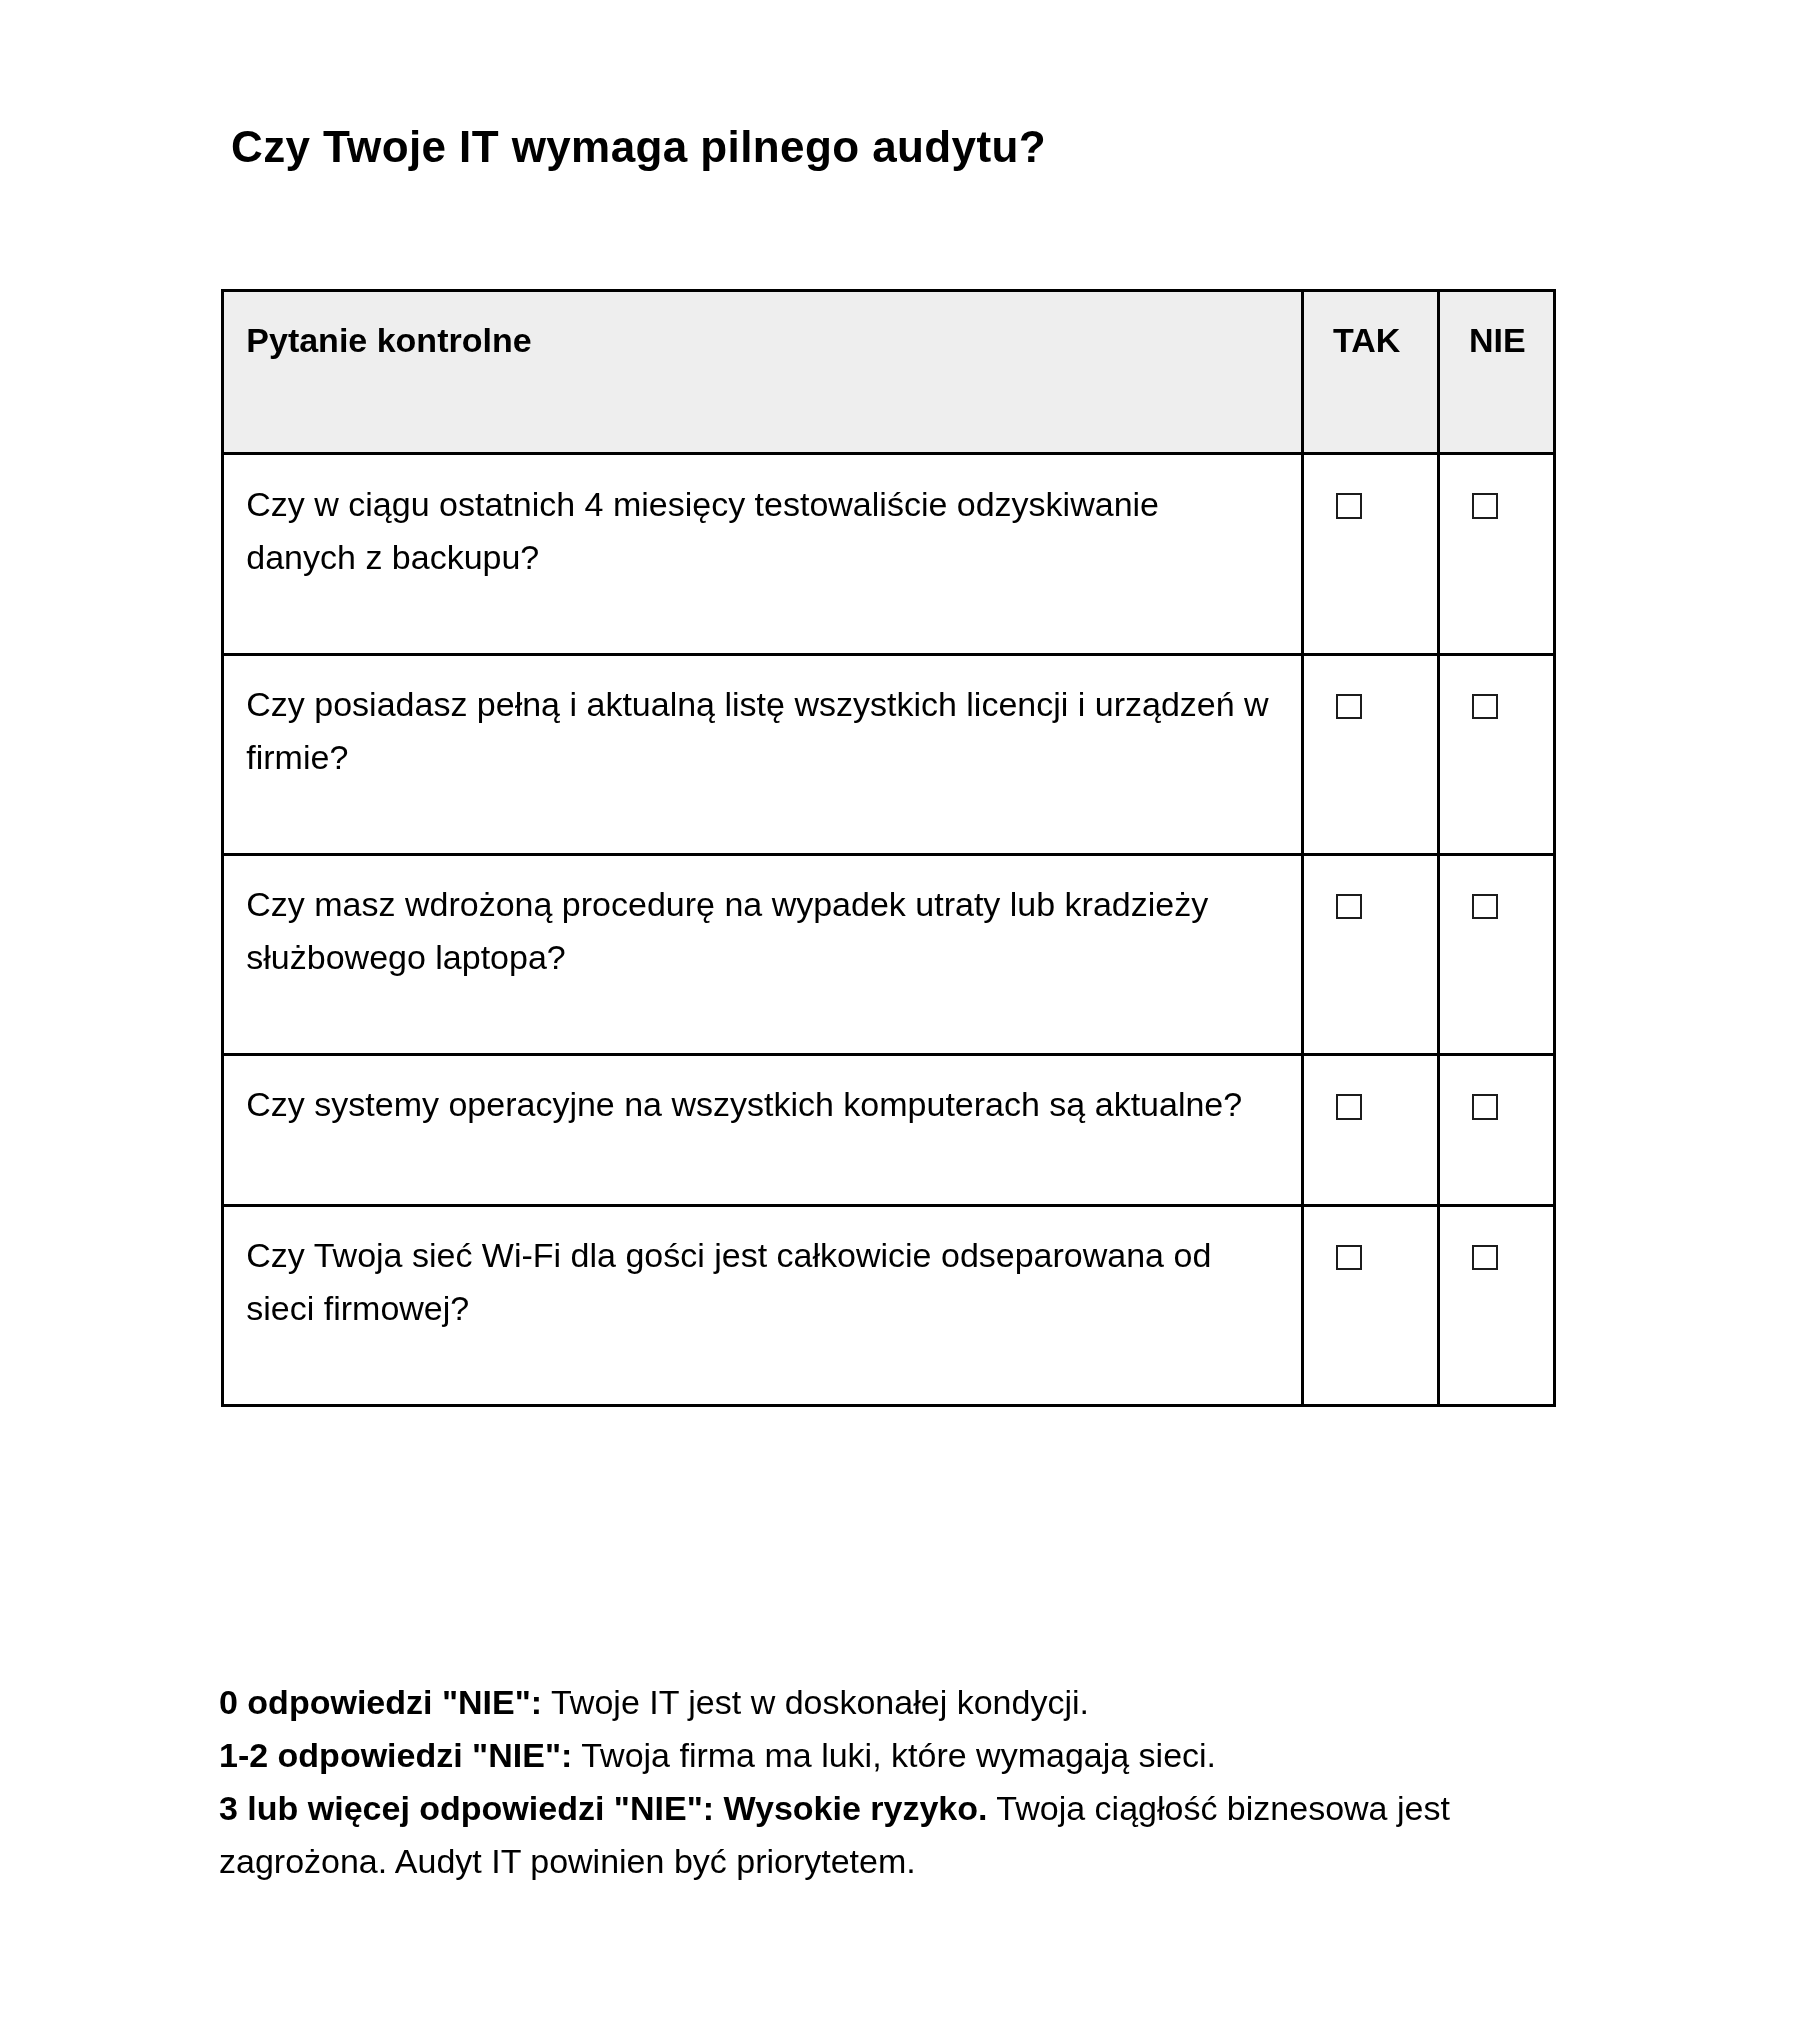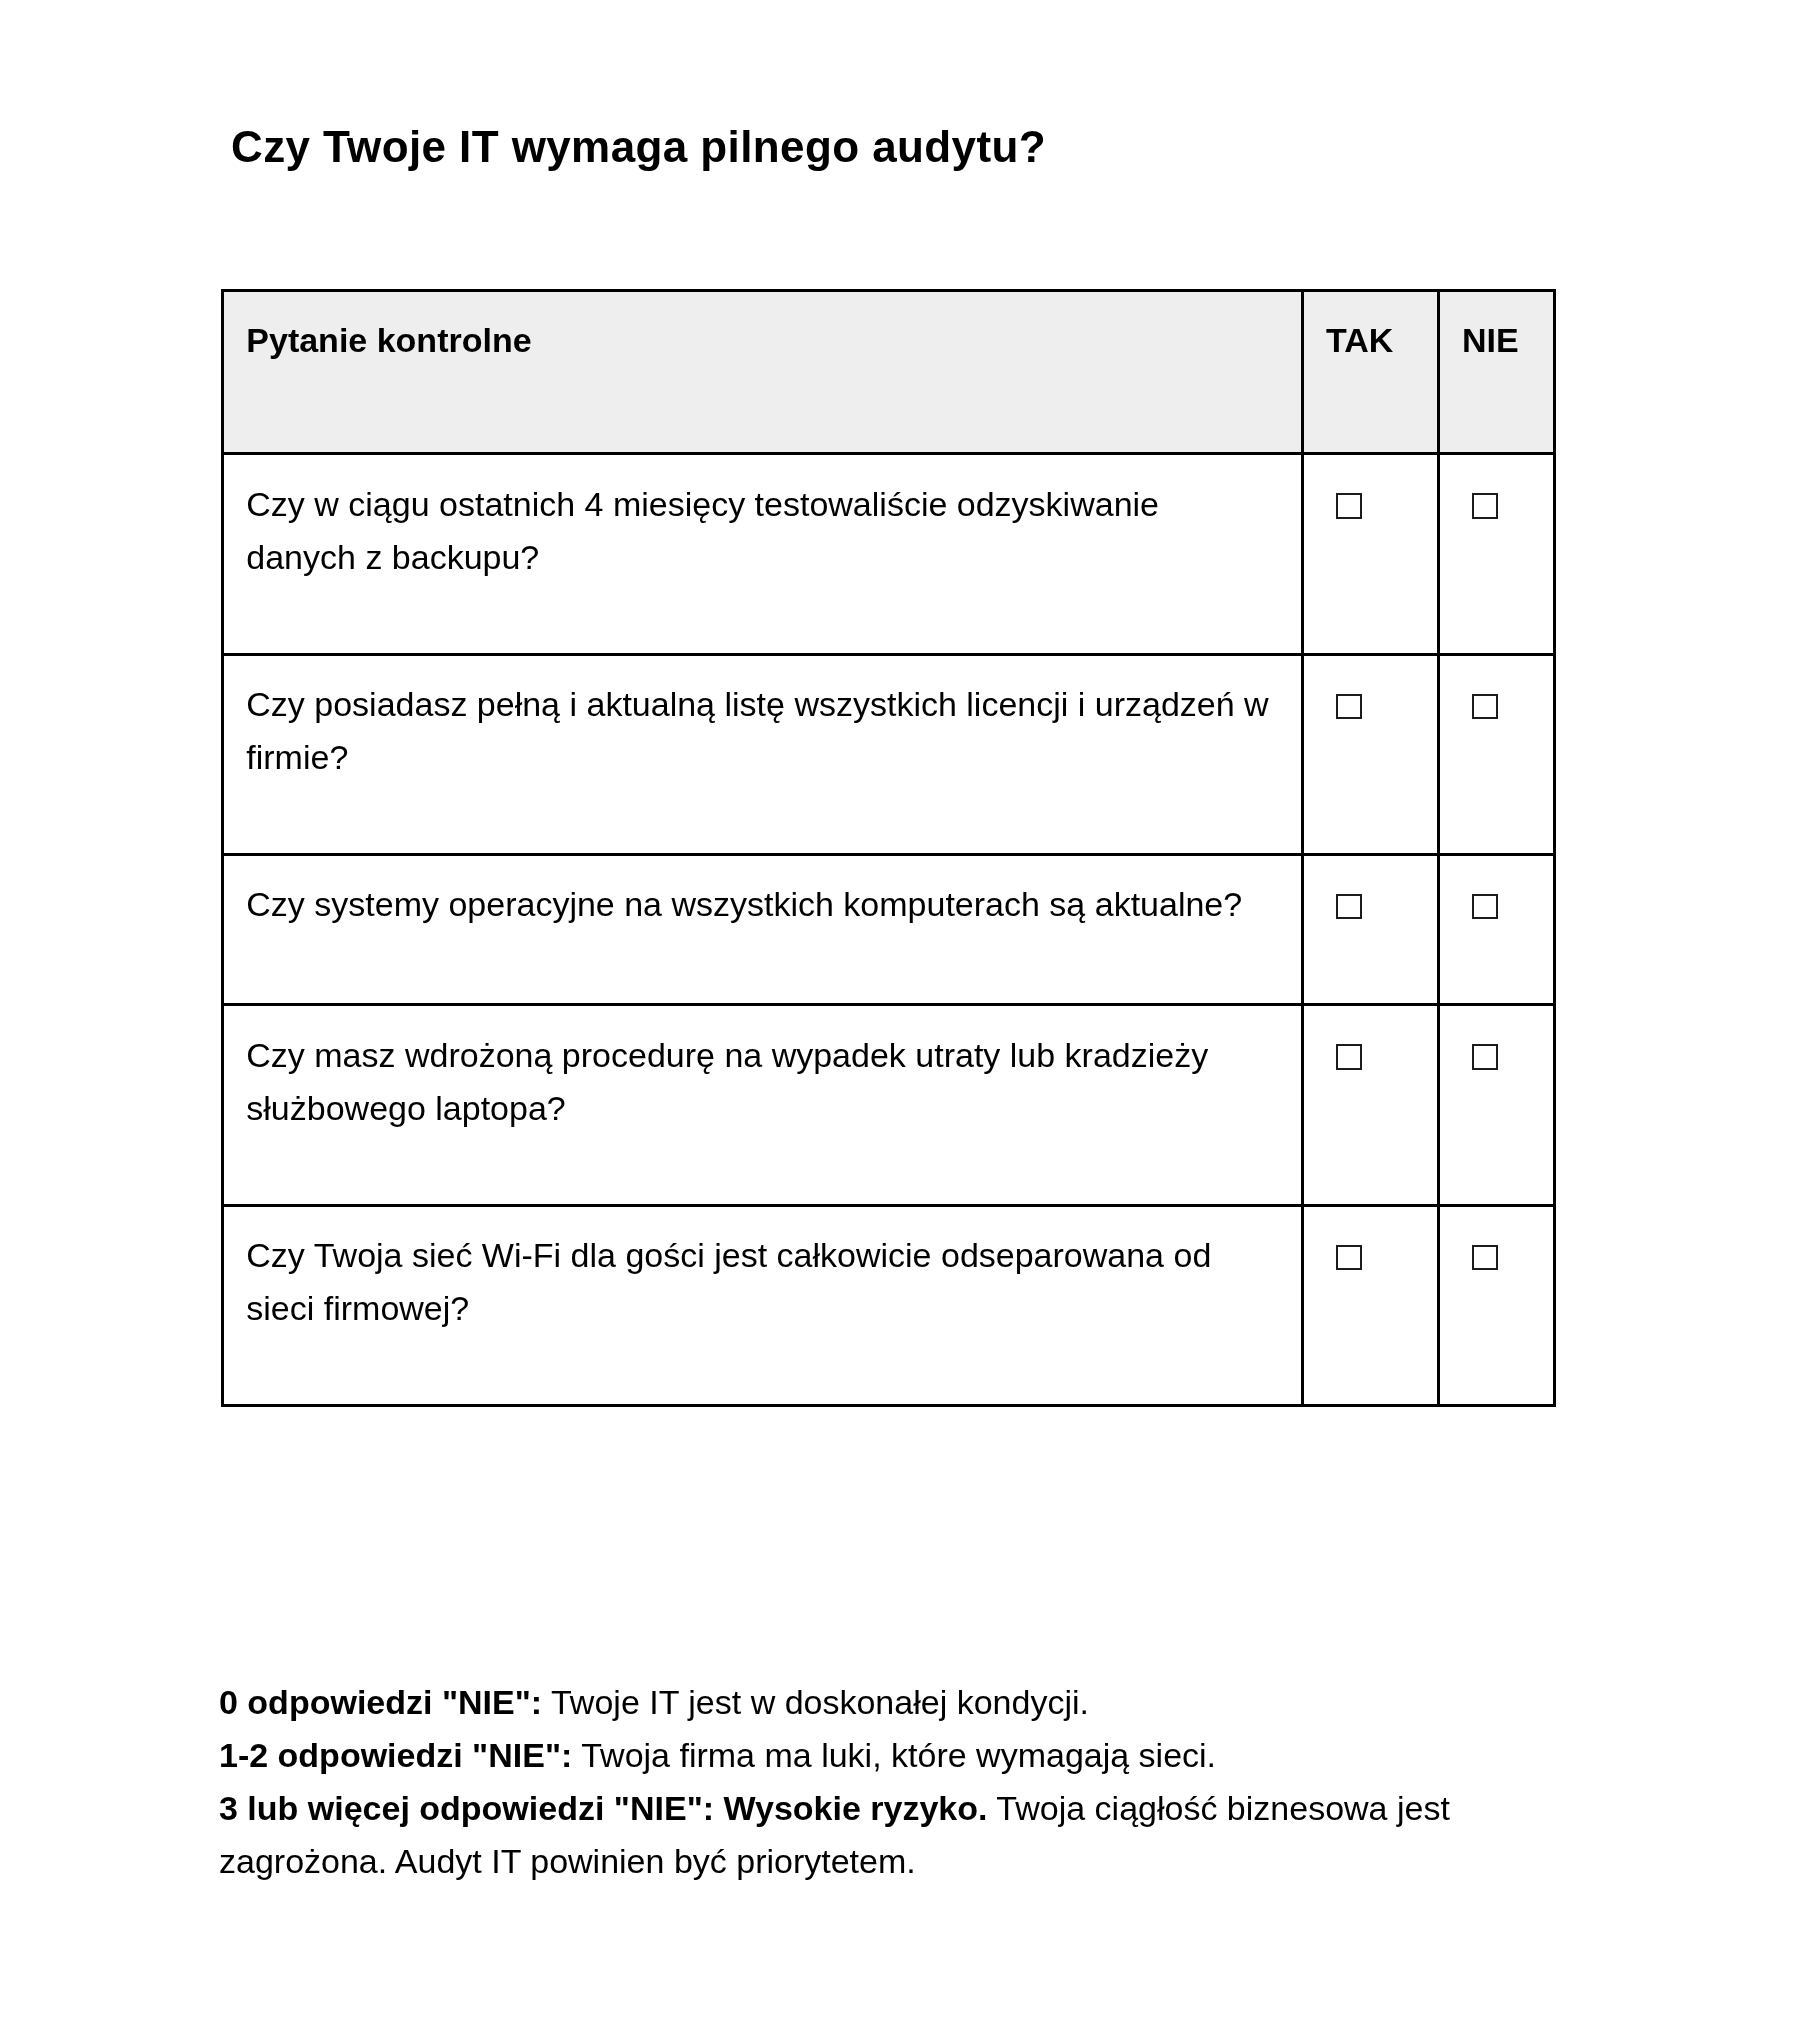--- a/index.html
+++ b/index.html
@@ -41,21 +41,21 @@
     font-size: 34px;
     line-height: 53px;
     text-align: left;
     overflow: hidden;
   }
   .checklist th {
     background: #eeeeee;
     font-weight: 700;
     padding: 22.3px 19px 85px 22.3px;
   }
-  .checklist th.choice { padding-left: 22px; }
+  .checklist th.choice { padding-left: 29px; }
   .checklist td.question { padding: 22.3px 24px 69px 22.3px; }
   .checklist td.choice { padding: 25.5px 19px 69px 32px; }
   .checkbox {
     display: inline-block;
     width: 25.5px;
     height: 25.5px;
     box-sizing: border-box;
     border: 2.4px solid #1c1c1c;
     background: #ffffff;
   }
@@ -93,26 +93,26 @@
       <td class="question">Czy w ciągu ostatnich 4 miesięcy testowaliście odzyskiwanie danych z backupu?</td>
       <td class="choice"><span class="checkbox"></span></td>
       <td class="choice"><span class="checkbox"></span></td>
     </tr>
     <tr>
       <td class="question">Czy posiadasz pełną i aktualną listę wszystkich licencji i urządzeń w firmie?</td>
       <td class="choice"><span class="checkbox"></span></td>
       <td class="choice"><span class="checkbox"></span></td>
     </tr>
     <tr>
-      <td class="question">Czy systemy operacyjne na wszystkich komputerach są aktualne?</td>
+      <td class="question">Czy masz wdrożoną procedurę na wypadek utraty lub kradzieży służbowego laptopa?</td>
       <td class="choice"><span class="checkbox"></span></td>
       <td class="choice"><span class="checkbox"></span></td>
     </tr>
     <tr>
-      <td class="question">Czy masz wdrożoną procedurę na wypadek utraty lub kradzieży służbowego laptopa?</td>
+      <td class="question">Czy systemy operacyjne na wszystkich komputerach są aktualne?</td>
       <td class="choice"><span class="checkbox"></span></td>
       <td class="choice"><span class="checkbox"></span></td>
     </tr>
     <tr>
       <td class="question">Czy Twoja sieć Wi-Fi dla gości jest całkowicie odseparowana od sieci firmowej?</td>
       <td class="choice"><span class="checkbox"></span></td>
       <td class="choice"><span class="checkbox"></span></td>
     </tr>
   </tbody>
 </table>

